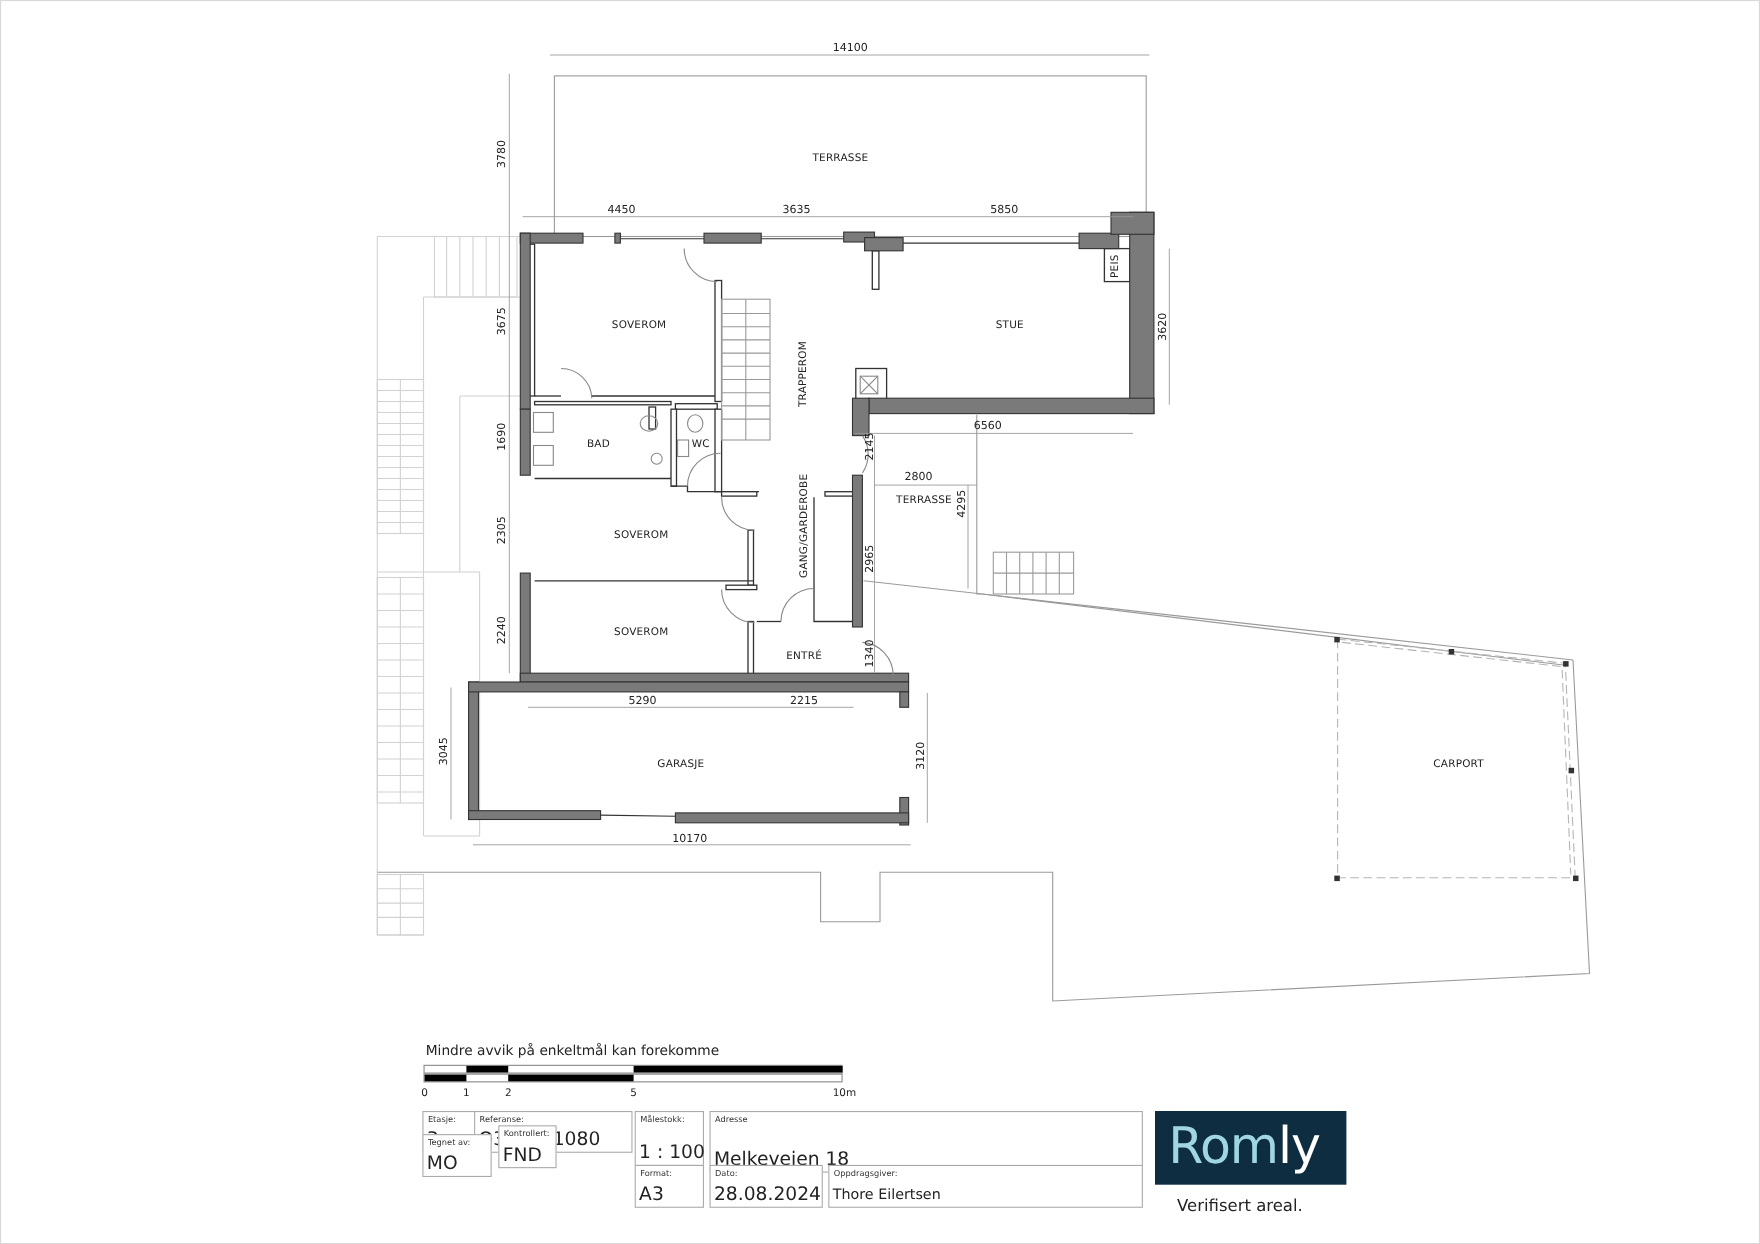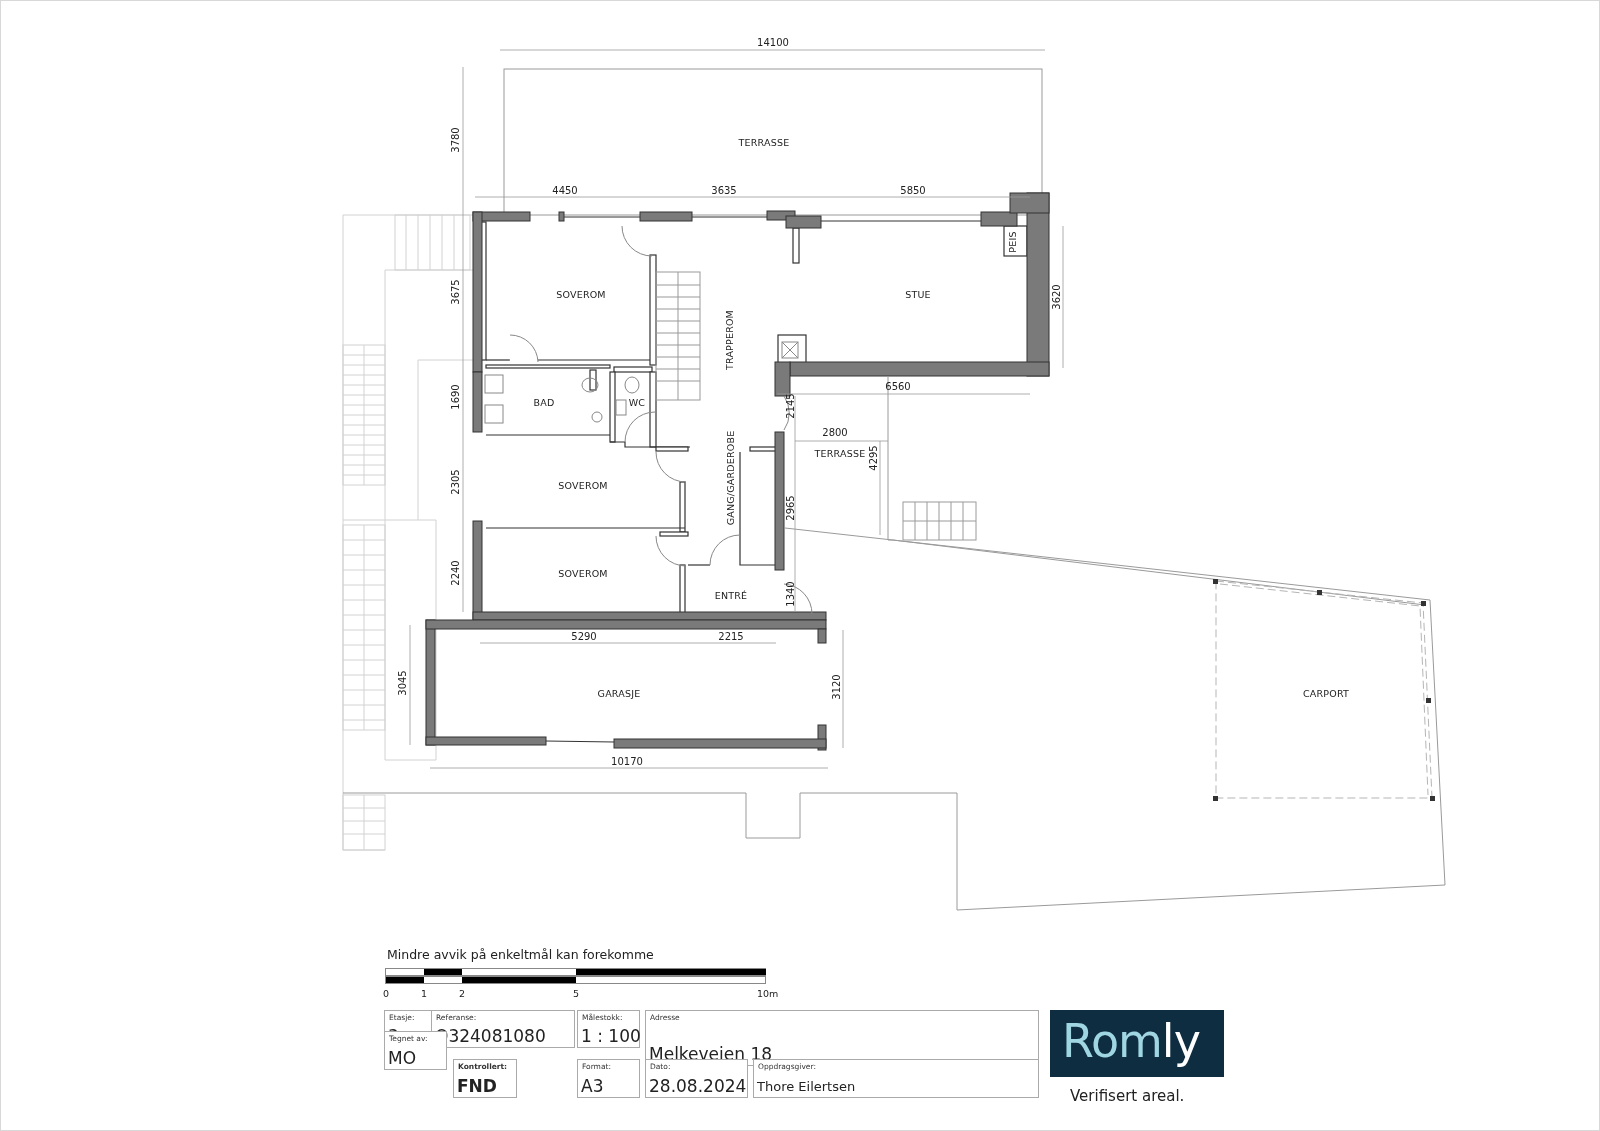--- a/index.html
+++ b/index.html
@@ -286,34 +286,34 @@
 <span class="scale-tick" style="left:757px;">10m</span>
 
 <div class="tb-cell" style="left:384px;top:1010px;width:63px;height:38px;padding-left:33px;">
   <span class="lab">Etasje:</span>
   <span class="val">3</span>
 </div>
 <div class="tb-cell" style="left:431px;top:1010px;width:144px;height:38px;">
   <span class="lab">Referanse:</span>
   <span class="val">Q324081080</span>
 </div>
-<div class="tb-cell" style="left:577px;top:1010px;width:63px;height:38px;">
+<div class="tb-cell" style="left:577px;top:1010px;width:63px;height:50px;">
   <span class="lab">Målestokk:</span>
   <span class="val">1 : 100</span>
 </div>
 <div class="tb-cell" style="left:645px;top:1010px;width:394px;height:56px;">
   <span class="lab">Adresse</span>
   <span class="val">Melkeveien 18</span>
 </div>
 
 <div class="tb-cell" style="left:384px;top:1031px;width:63px;height:39px;">
   <span class="lab">Tegnet av:</span>
   <span class="val">MO</span>
 </div>
-<div class="tb-cell" style="left:453px;top:1059px;width:64px;height:39px;font-weight:bold;">
+<div class="tb-cell" style="left:453px;top:1023px;width:53px;height:39px;">
   <span class="lab">Kontrollert:</span>
   <span class="val">FND</span>
 </div>
 <div class="tb-cell" style="left:577px;top:1059px;width:63px;height:39px;">
   <span class="lab">Format:</span>
   <span class="val">A3</span>
 </div>
 <div class="tb-cell" style="left:645px;top:1059px;width:103px;height:39px;">
   <span class="lab">Dato:</span>
   <span class="val">28.08.2024</span>

